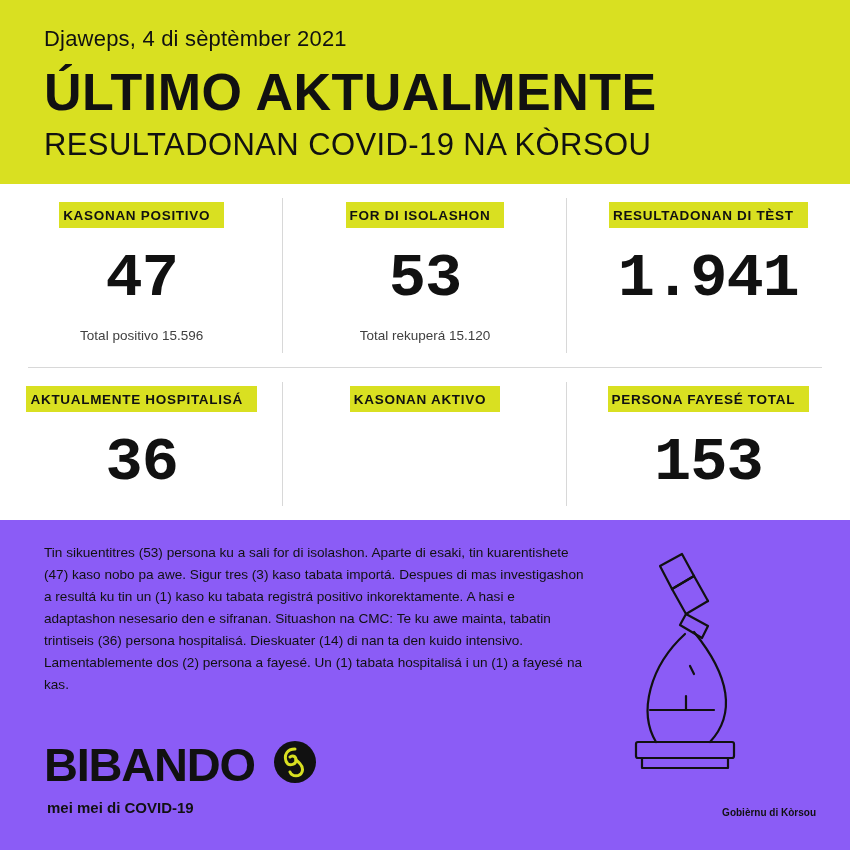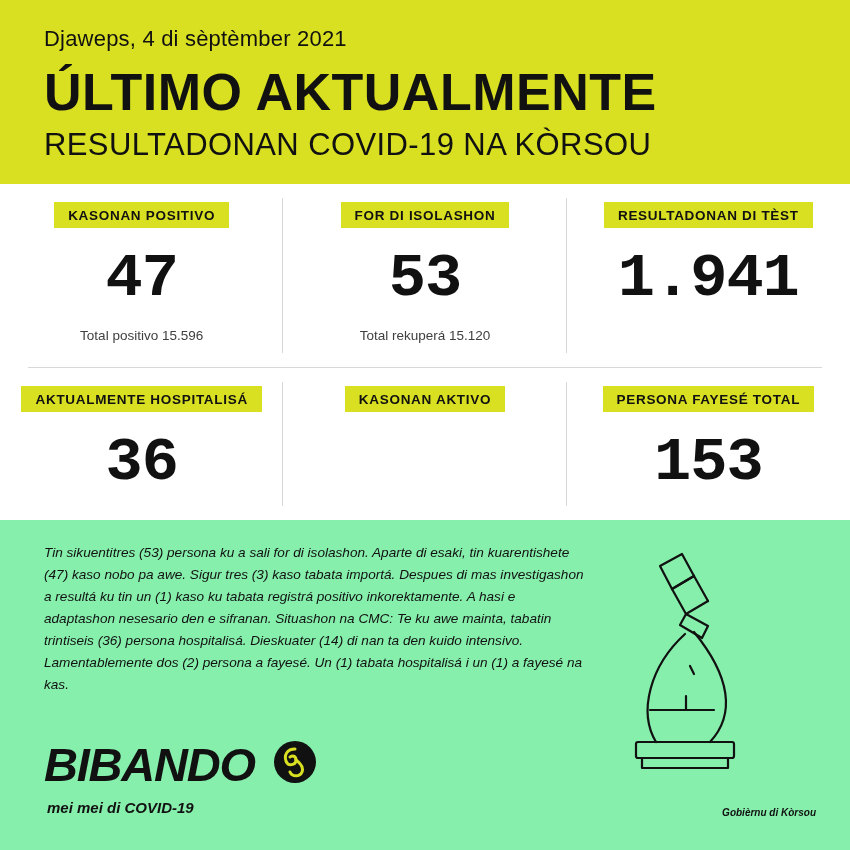--- a/index.html
+++ b/index.html
@@ -87,46 +87,45 @@
     background: #d8d8d8;
     margin: 0 28px;
   }
   .stat-label {
     display: inline-block;
     background: #d9e021;
     color: #111111;
     font-size: 13.5px;
     font-weight: bold;
     letter-spacing: 0.7px;
-    padding: 6px 14px 5px 14px;
+    padding: 6px 14px 5px 4px;
     white-space: nowrap;
   }
   .stat-value {
     font-size: 62px;
     font-weight: bold;
     color: #111111;
     line-height: 1;
     margin-top: 20px;
     letter-spacing: -1px;
     font-family: Liberation Mono, monospace;
   }
   .stat-note {
     font-size: 13.5px;
     color: #404040;
     margin-top: 18px;
   }
 
   
   .footer {
-    background: #86efac;
+    background: #8b5cf6;
     flex: 1 1 auto;
     position: relative;
     padding: 22px 24px 0 44px;
     box-sizing: border-box;
-    font-style: italic;
   }
   .footer-text {
     font-size: 13.6px;
     line-height: 1.62;
     color: #111111;
     width: 540px;
   }
   .brand-block {
     position: absolute;
     left: 44px;

